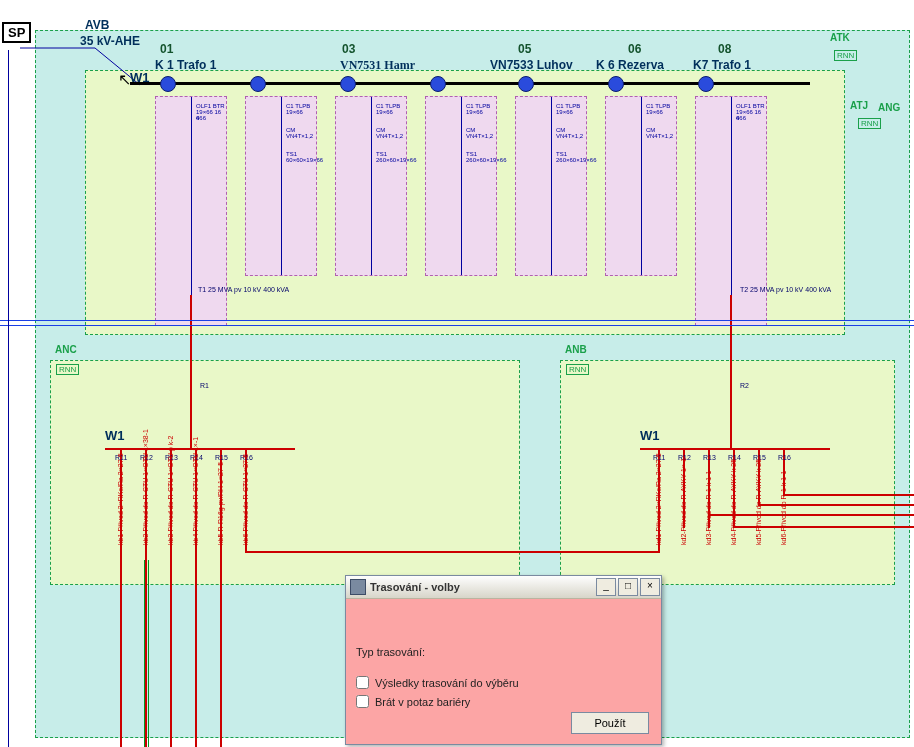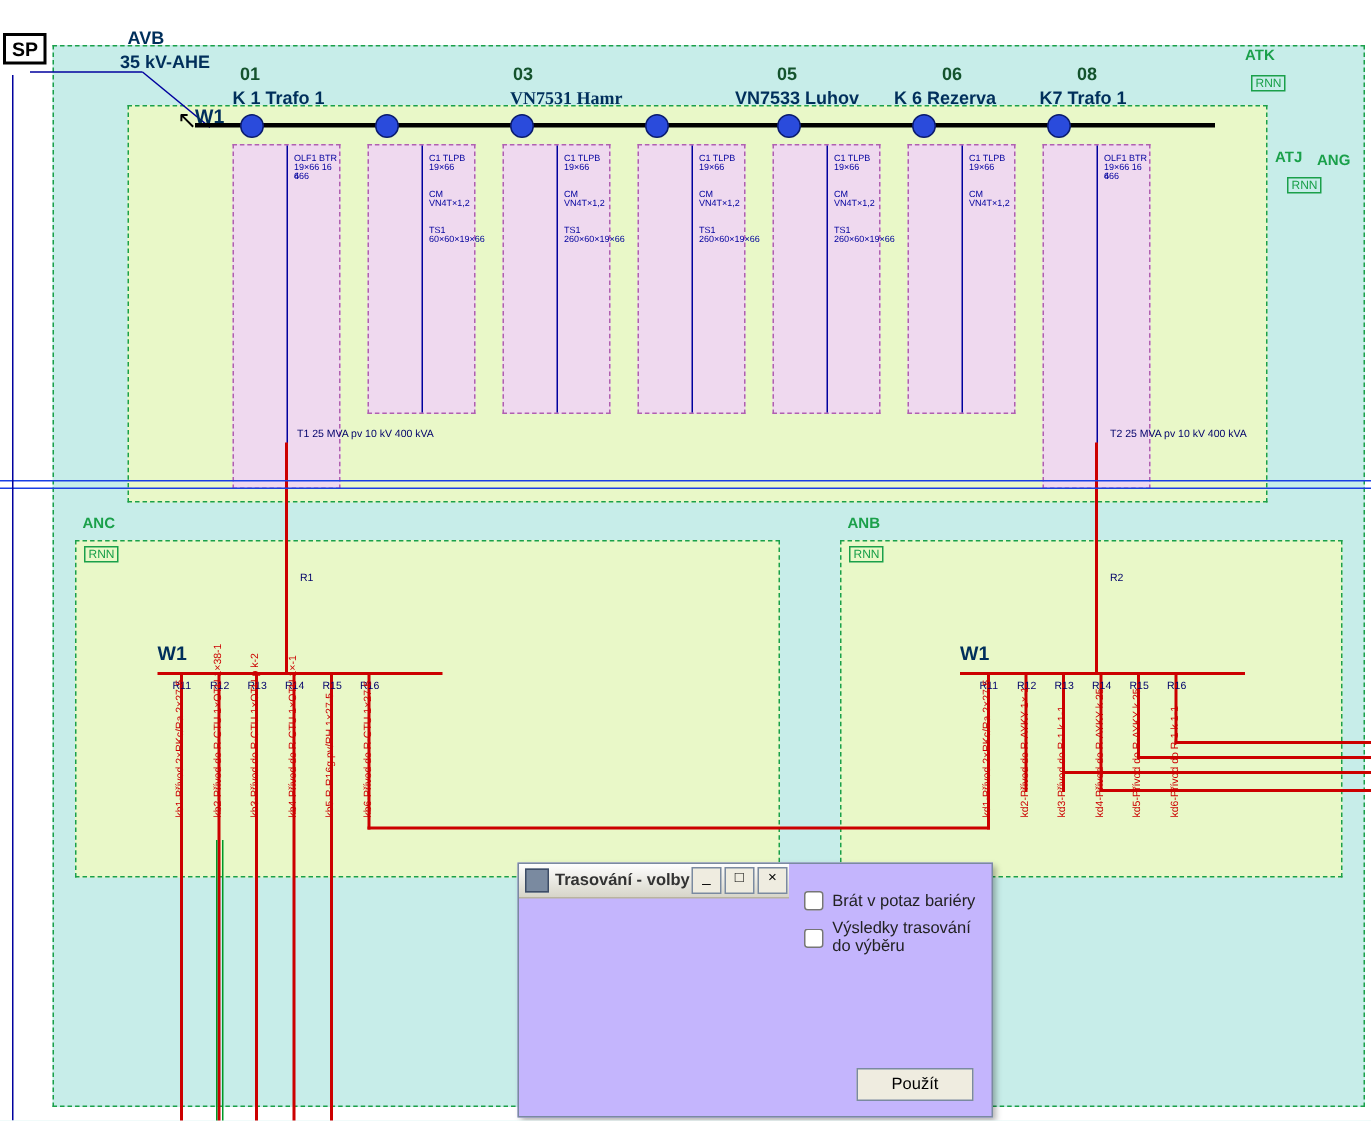--- a/index.html
+++ b/index.html
@@ -32,21 +32,21 @@
   .tag{position:absolute;font-size:7px;color:#00006a;}
   .W1{position:absolute;font-weight:bold;font-size:13px;color:#002f5b;}
   
   .feeder{position:absolute;width:2px;background:#cc0000;}
   .feeder.h{height:2px;width:auto;}
   
   .hline{position:absolute;height:1px;background:#1a3fe5;}
   
   .cursor{position:absolute;left:118px;top:70px;font-size:16px;pointer-events:none;}
   
-  .dialog{position:absolute;left:345px;top:575px;width:315px;height:168px;background:#c4b5fd;border:1px solid #7a8aa0;box-shadow:2px 2px 4px rgba(0,0,0,.3);display:flex;flex-direction:row;}
+  .dialog{position:absolute;left:345px;top:575px;width:315px;height:168px;background:#fca5a5;border:1px solid #7a8aa0;box-shadow:2px 2px 4px rgba(0,0,0,.3);display:flex;flex-direction:column;gap:39px;}
   .titlebar{height:22px;background:linear-gradient(#fefefe,#d7d5c9);display:flex;align-items:center;border-bottom:1px solid #b9b4a0;}
   .titlebar .ticon{width:14px;height:14px;margin:0 4px;background:#7a8aa0;border:1px solid #3d4c66;}
   .titlebar .title{flex:1;font-size:11px;font-weight:bold;color:#333;}
   .winbtn{width:18px;height:16px;margin:0 1px;border:1px solid #7a8aa0;background:#efece0;font-size:10px;line-height:14px;text-align:center;cursor:pointer;}
   .dbody{flex:1;padding:8px 10px 8px 10px;display:flex;flex-direction:column;gap:6px;font-size:11px;color:#222;}
   .dlabel{margin-bottom:2px;}
   .selectwrap{display:flex;}
   .selectwrap select{flex:1;height:20px;font-size:11px;background:#fff;border:1px solid #7f9db9;}
   .chk{display:flex;align-items:center;gap:6px;}
   .chk input{margin:0;}
@@ -221,26 +221,27 @@
 
   <div class="dialog">
     <div class="titlebar">
       <div class="ticon"></div>
       <span class="title">Trasování - volby</span>
       <div class="winbtn">_</div>
       <div class="winbtn">□</div>
       <div class="winbtn">×</div>
     </div>
     <div class="dbody">
+      <div class="dlabel">Typ trasování:</div>
       <div style="height:4px;"></div>
+      <label class="chk">
+        <input type="checkbox" style="">
+        <span>Výsledky trasování do výběru</span>
+      </label>
       <label class="chk">
         <input type="checkbox" style="">
         <span>Brát v potaz bariéry</span>
       </label>
-      <label class="chk">
-        <input type="checkbox" style="">
-        <span>Výsledky trasování do výběru</span>
-      </label>
       <button class="btn-apply">Použít</button>
     </div>
   </div>
 
 </div>
 
 </body></html>

